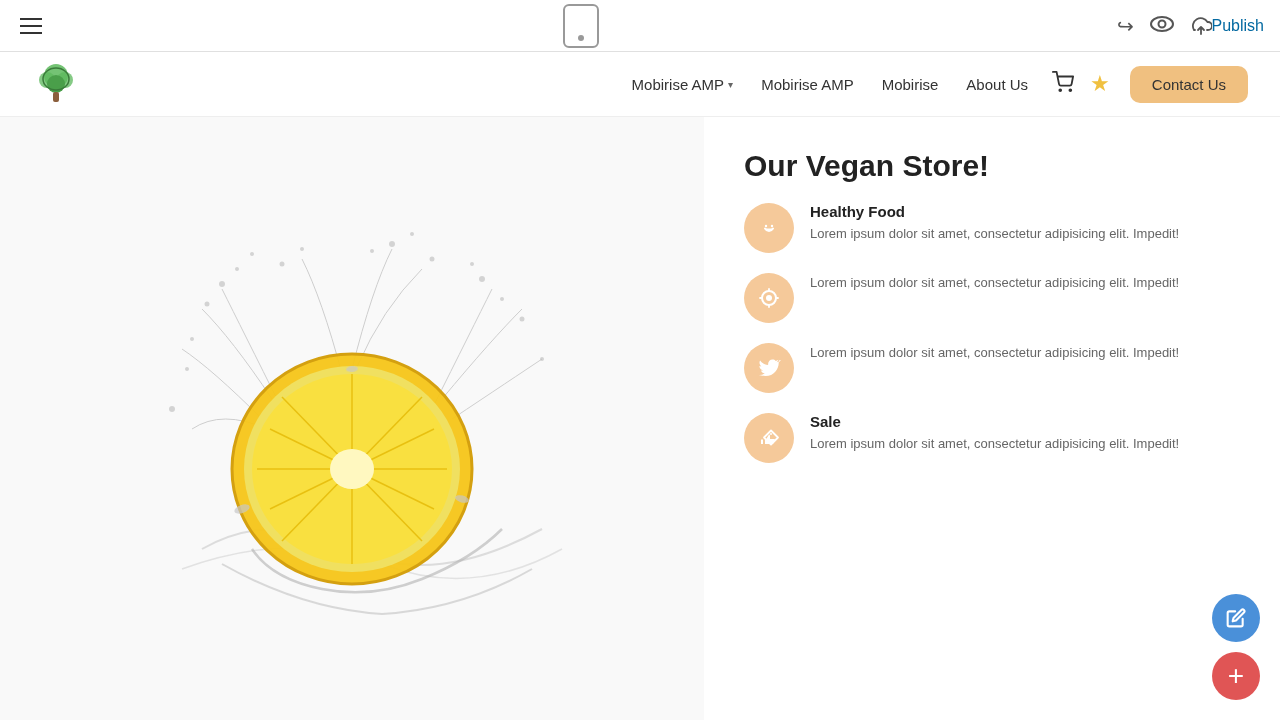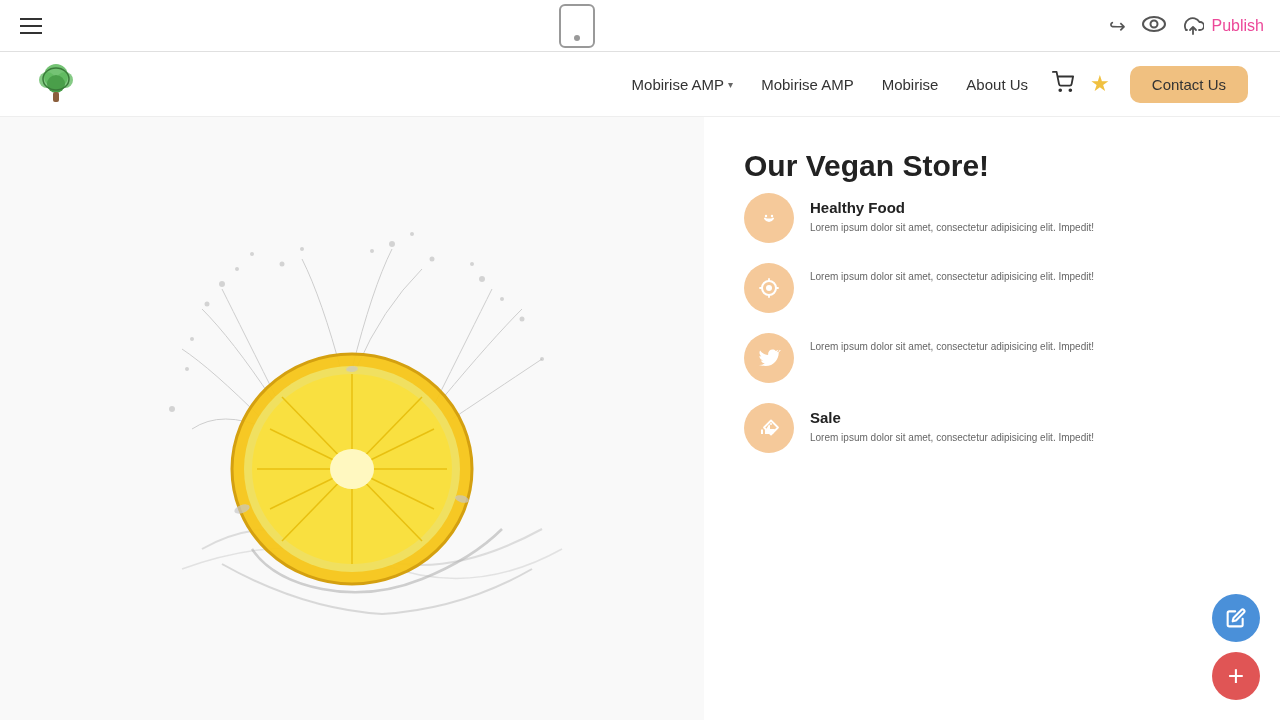--- a/index.html
+++ b/index.html
@@ -18,23 +18,23 @@
     .toolbar-left { display: flex; align-items: center; gap: 10px; }
     .hamburger-icon { display: flex; flex-direction: column; gap: 5px; cursor: pointer; padding: 4px; }
     .hamburger-icon span { display: block; width: 22px; height: 2px; background: #333; }
     .toolbar-center { display: flex; align-items: center; }
     .phone-icon-wrap { width: 36px; height: 44px; border: 2px solid #999; border-radius: 6px; display: flex; align-items: center; justify-content: center; position: relative; }
     .phone-icon-wrap::after { content: ''; position: absolute; bottom: 5px; width: 6px; height: 6px; border-radius: 50%; background: #999; }
     .toolbar-right { display: flex; align-items: center; gap: 16px; }
     .undo-icon { font-size: 20px; color: #555; cursor: pointer; transform: scaleX(-1); display: inline-block; }
     .eye-icon { font-size: 20px; color: #555; cursor: pointer; }
     .publish-btn {
-      display: flex; align-items: center; gap: 8px;
+      display: flex; align-items: center; gap: 0;
       background: transparent; border: none; cursor: pointer;
-      font-size: 16px; font-weight: 500; color: #ec4899;
+      font-size: 16px; font-weight: 500; color: #0369a1;
     }
 
     
     .navbar {
       display: flex;
       align-items: center;
       padding: 0 32px;
       height: 65px;
       border-bottom: 1px solid #eee;
       background: #fff;
@@ -75,21 +75,21 @@
     
     .right-panel {
       width: 45%;
       padding: 32px 40px 20px 40px;
       overflow-y: auto;
     }
     .store-title {
       font-size: 30px;
       font-weight: 700;
       color: #222;
-      margin-bottom: 10px;
+      margin-bottom: 20px;
     }
     .store-desc {
       font-size: 14px;
       color: #666;
       line-height: 1.6;
       margin-bottom: 28px;
     }
 
     
     .feature-item {
@@ -103,23 +103,23 @@
       height: 50px;
       border-radius: 50%;
       background: #f5c99a;
       display: flex;
       align-items: center;
       justify-content: center;
       flex-shrink: 0;
       font-size: 20px;
       color: #fff;
     }
-    .feature-text { flex: 1; margin-top: 6px; }
+    .feature-text { flex: 1; }
     .feature-title { font-size: 15px; font-weight: 600; color: #222; margin-bottom: 4px; }
-    .feature-desc { font-size: 10px; color: #666; line-height: 1.5; }
+    .feature-desc { font-size: 13px; color: #666; line-height: 1.5; }
 
     
     .fab-container {
       position: fixed;
       bottom: 20px;
       right: 20px;
       display: flex;
       flex-direction: column;
       gap: 10px;
       align-items: center;

